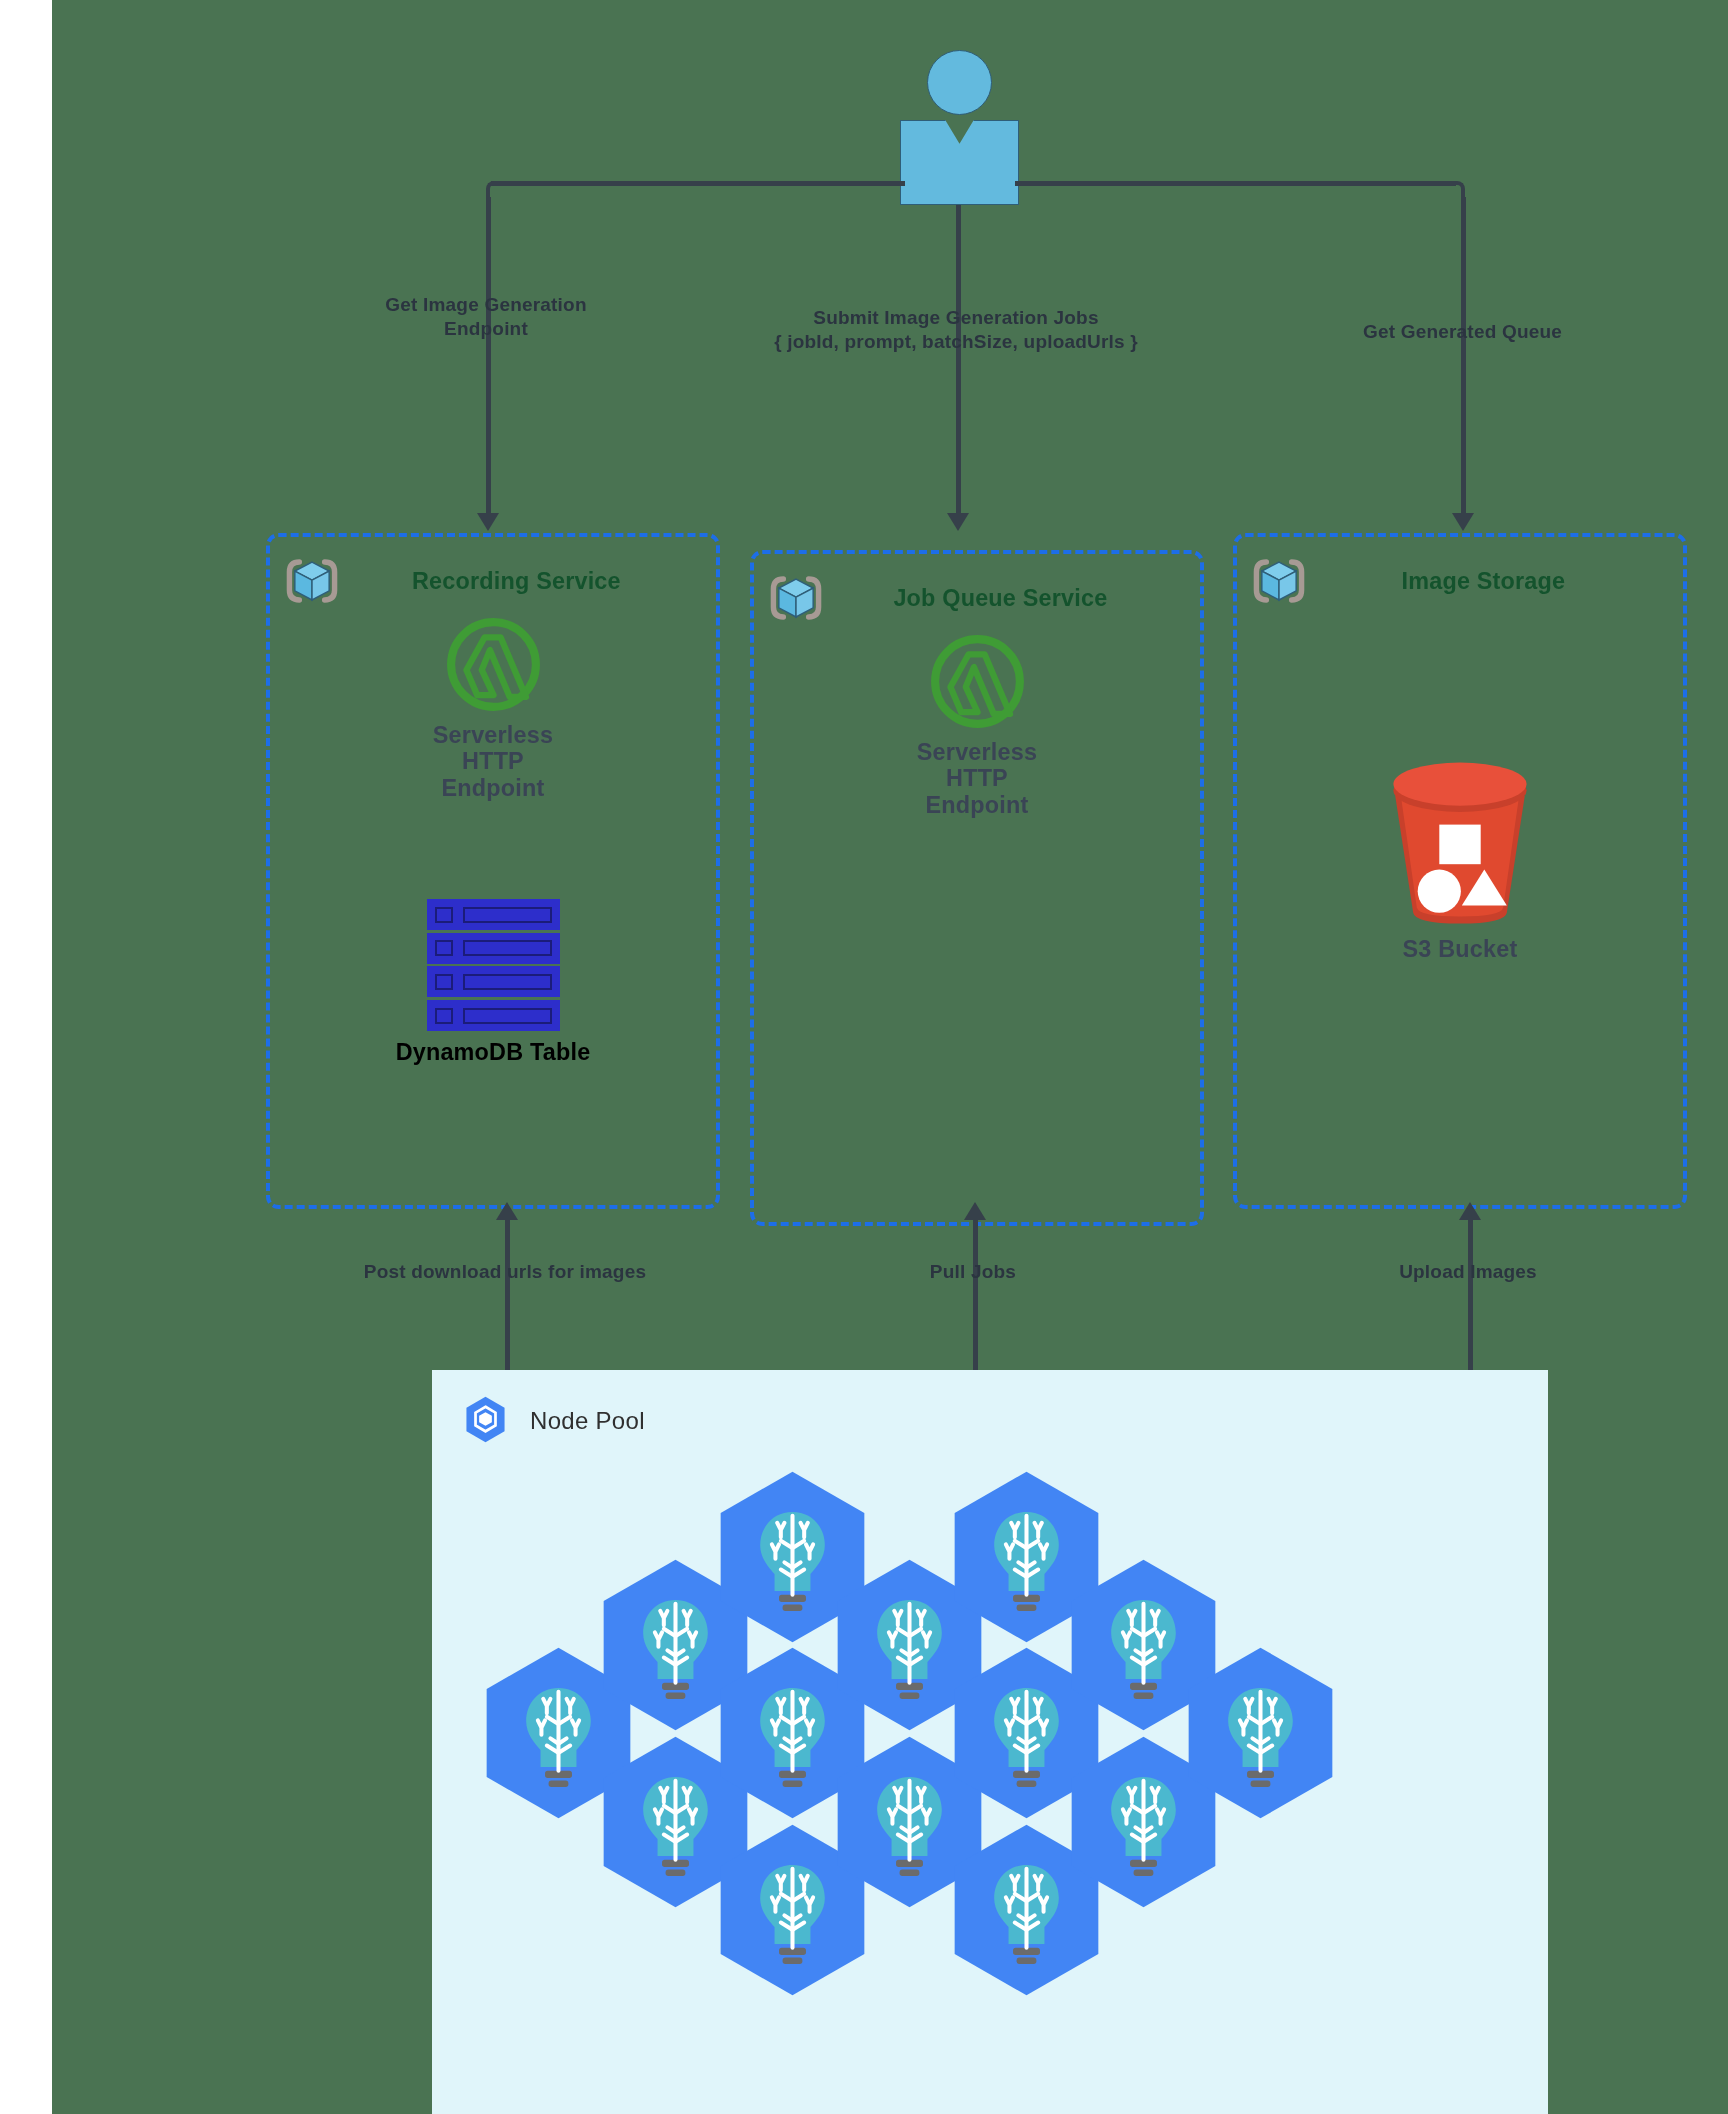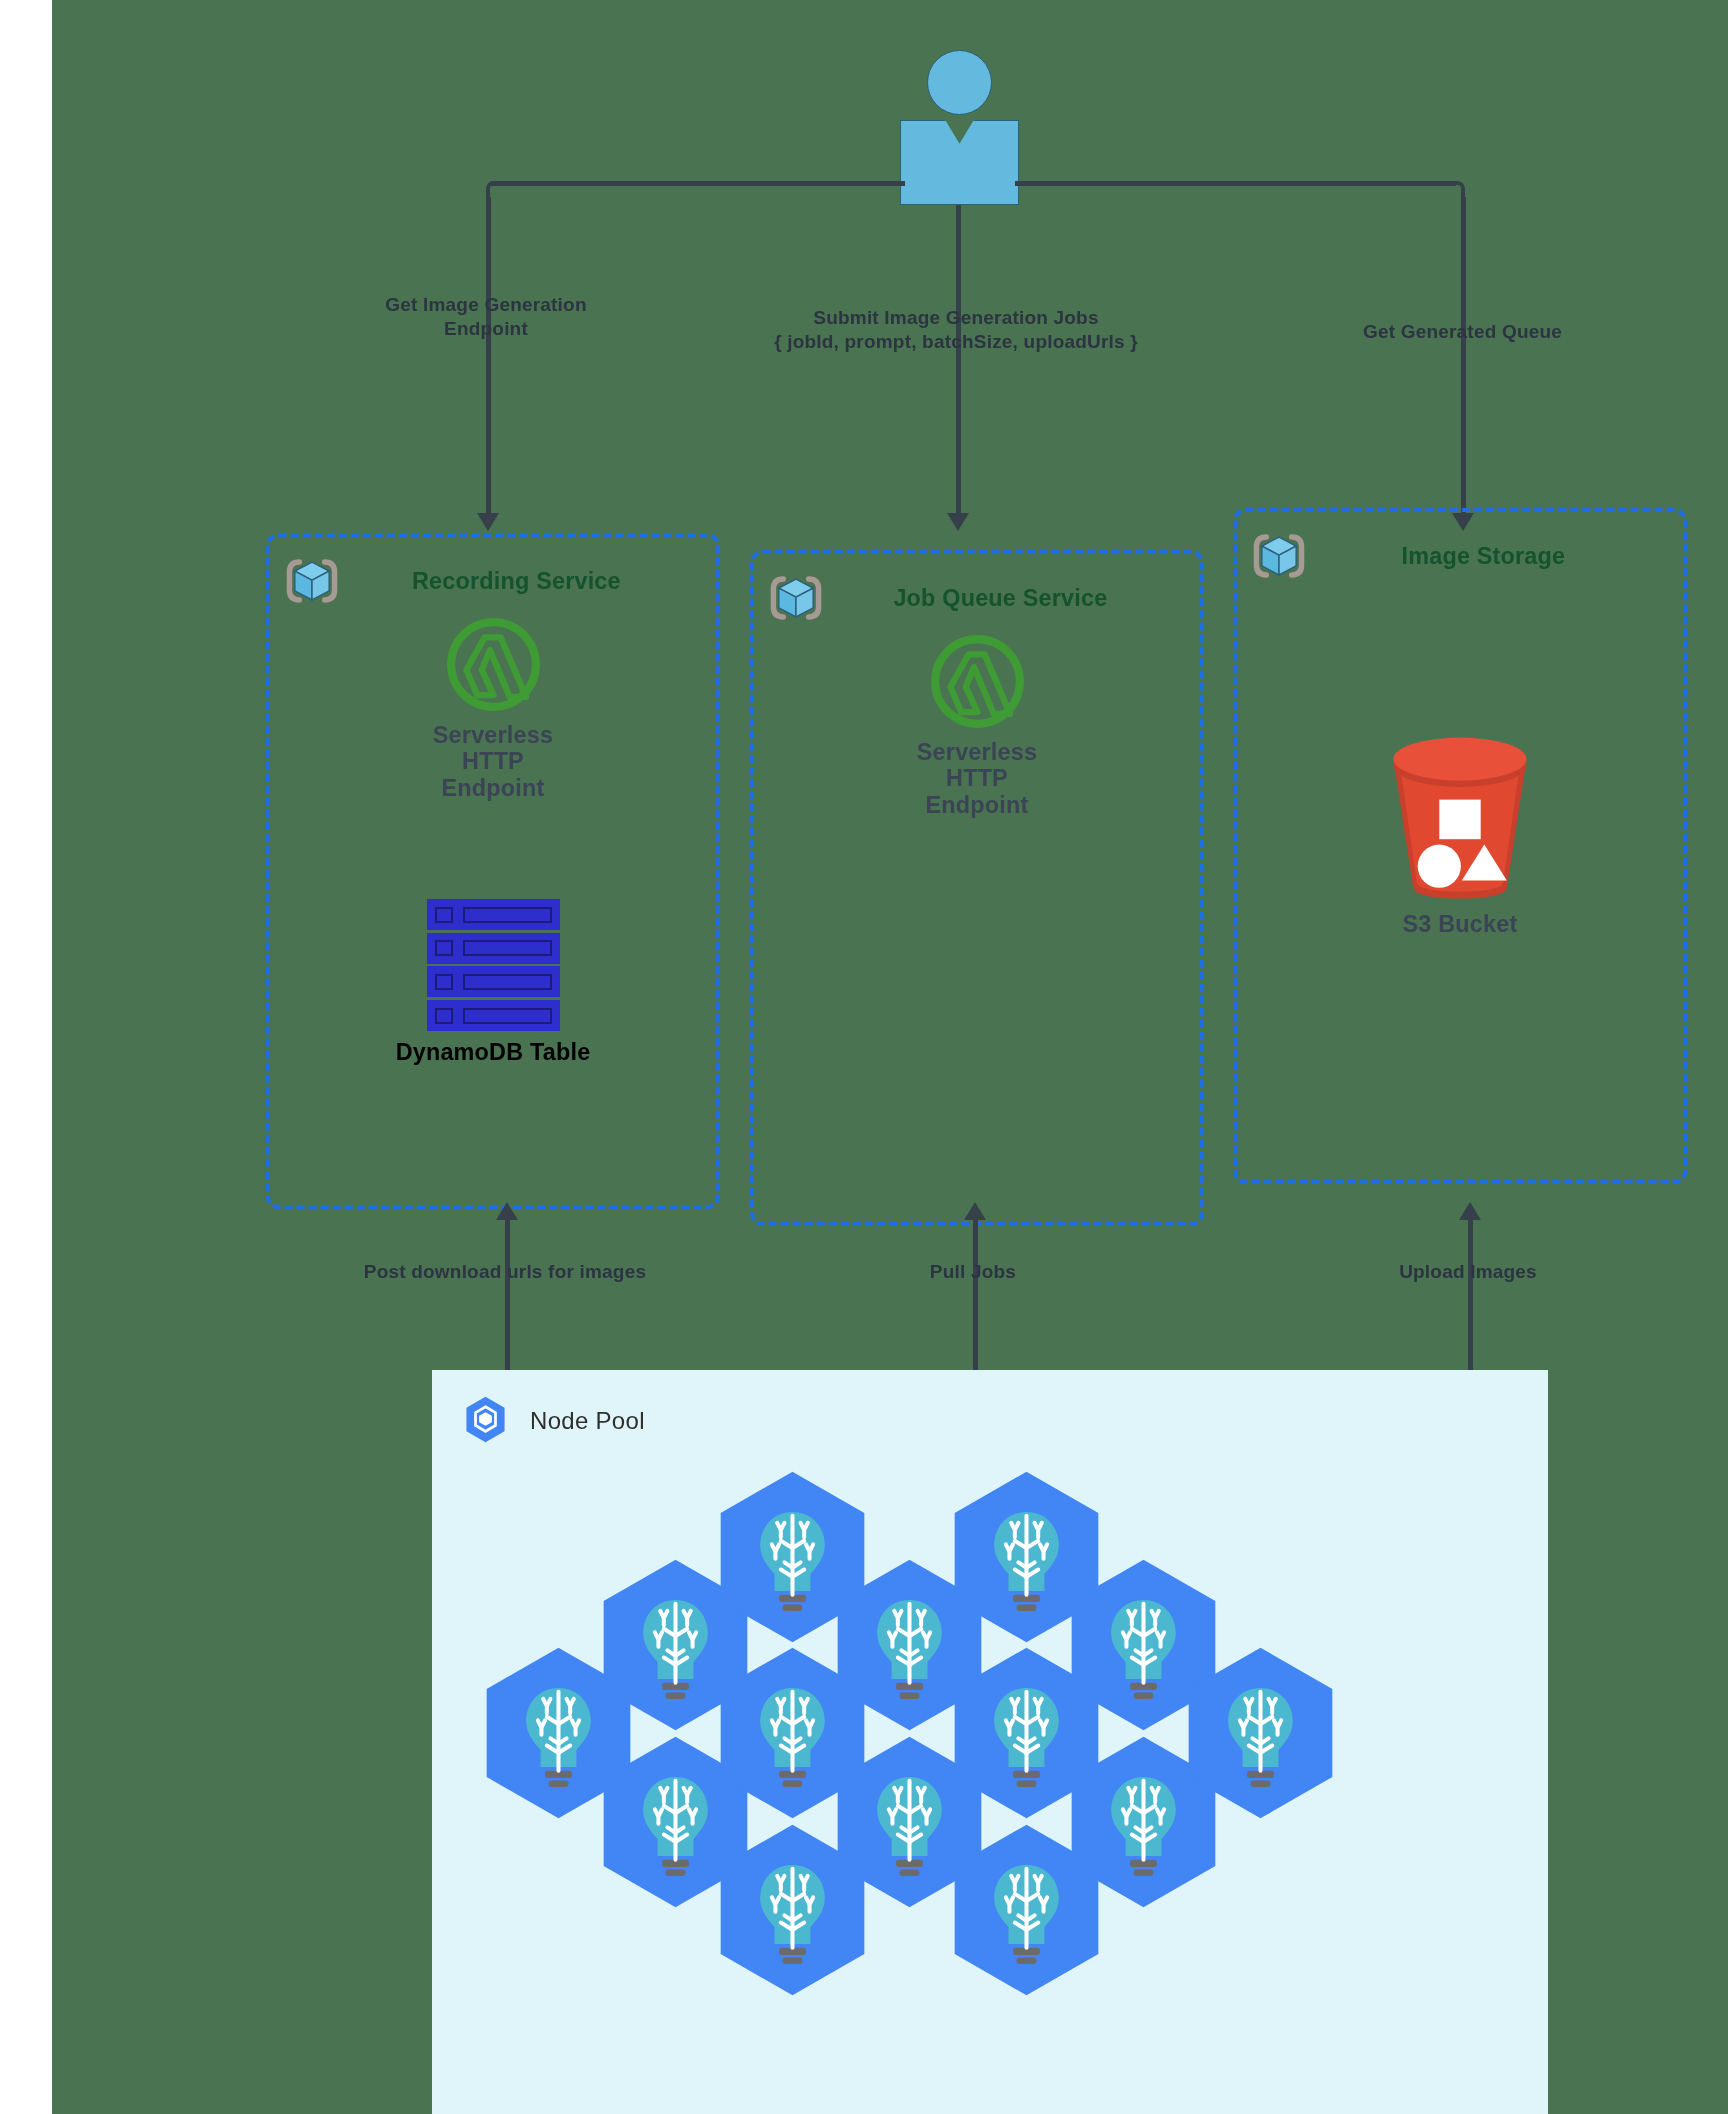--- a/index.html
+++ b/index.html
@@ -295,21 +295,21 @@
       </div>
       <div class="comp-label label-dark">
         <div>Serverless</div>
         <div>HTTP</div>
         <div>Endpoint</div>
       </div>
     </div>
 
   </div>
 
-  <div class="group" style="left:1233px; top:508px; width:446px; height:668px;">
+  <div class="group" style="left:1233px; top:533px; width:446px; height:668px;">
     <div class="group-header">
       <div class="cube-icon">
         <svg viewBox="0 0 62 62" width="56" height="56">
           <path d="M17 10 Q6 10 6 21 L6 41 Q6 52 17 52" fill="none" stroke="#a79a94" stroke-width="6" stroke-linecap="round"></path>
           <path d="M45 10 Q56 10 56 21 L56 41 Q56 52 45 52" fill="none" stroke="#a79a94" stroke-width="6" stroke-linecap="round"></path>
           <polygon points="31,10 50,20 31,30 12,20" fill="#7fcdec" stroke="#2f5e78" stroke-width="1.6"></polygon>
           <polygon points="12,20 31,30 31,52 12,42" fill="#5bb8e0" stroke="#2f5e78" stroke-width="1.6"></polygon>
           <polygon points="50,20 50,42 31,52 31,30" fill="#78c7e9" stroke="#2f5e78" stroke-width="1.6"></polygon>
         </svg>
       </div>

